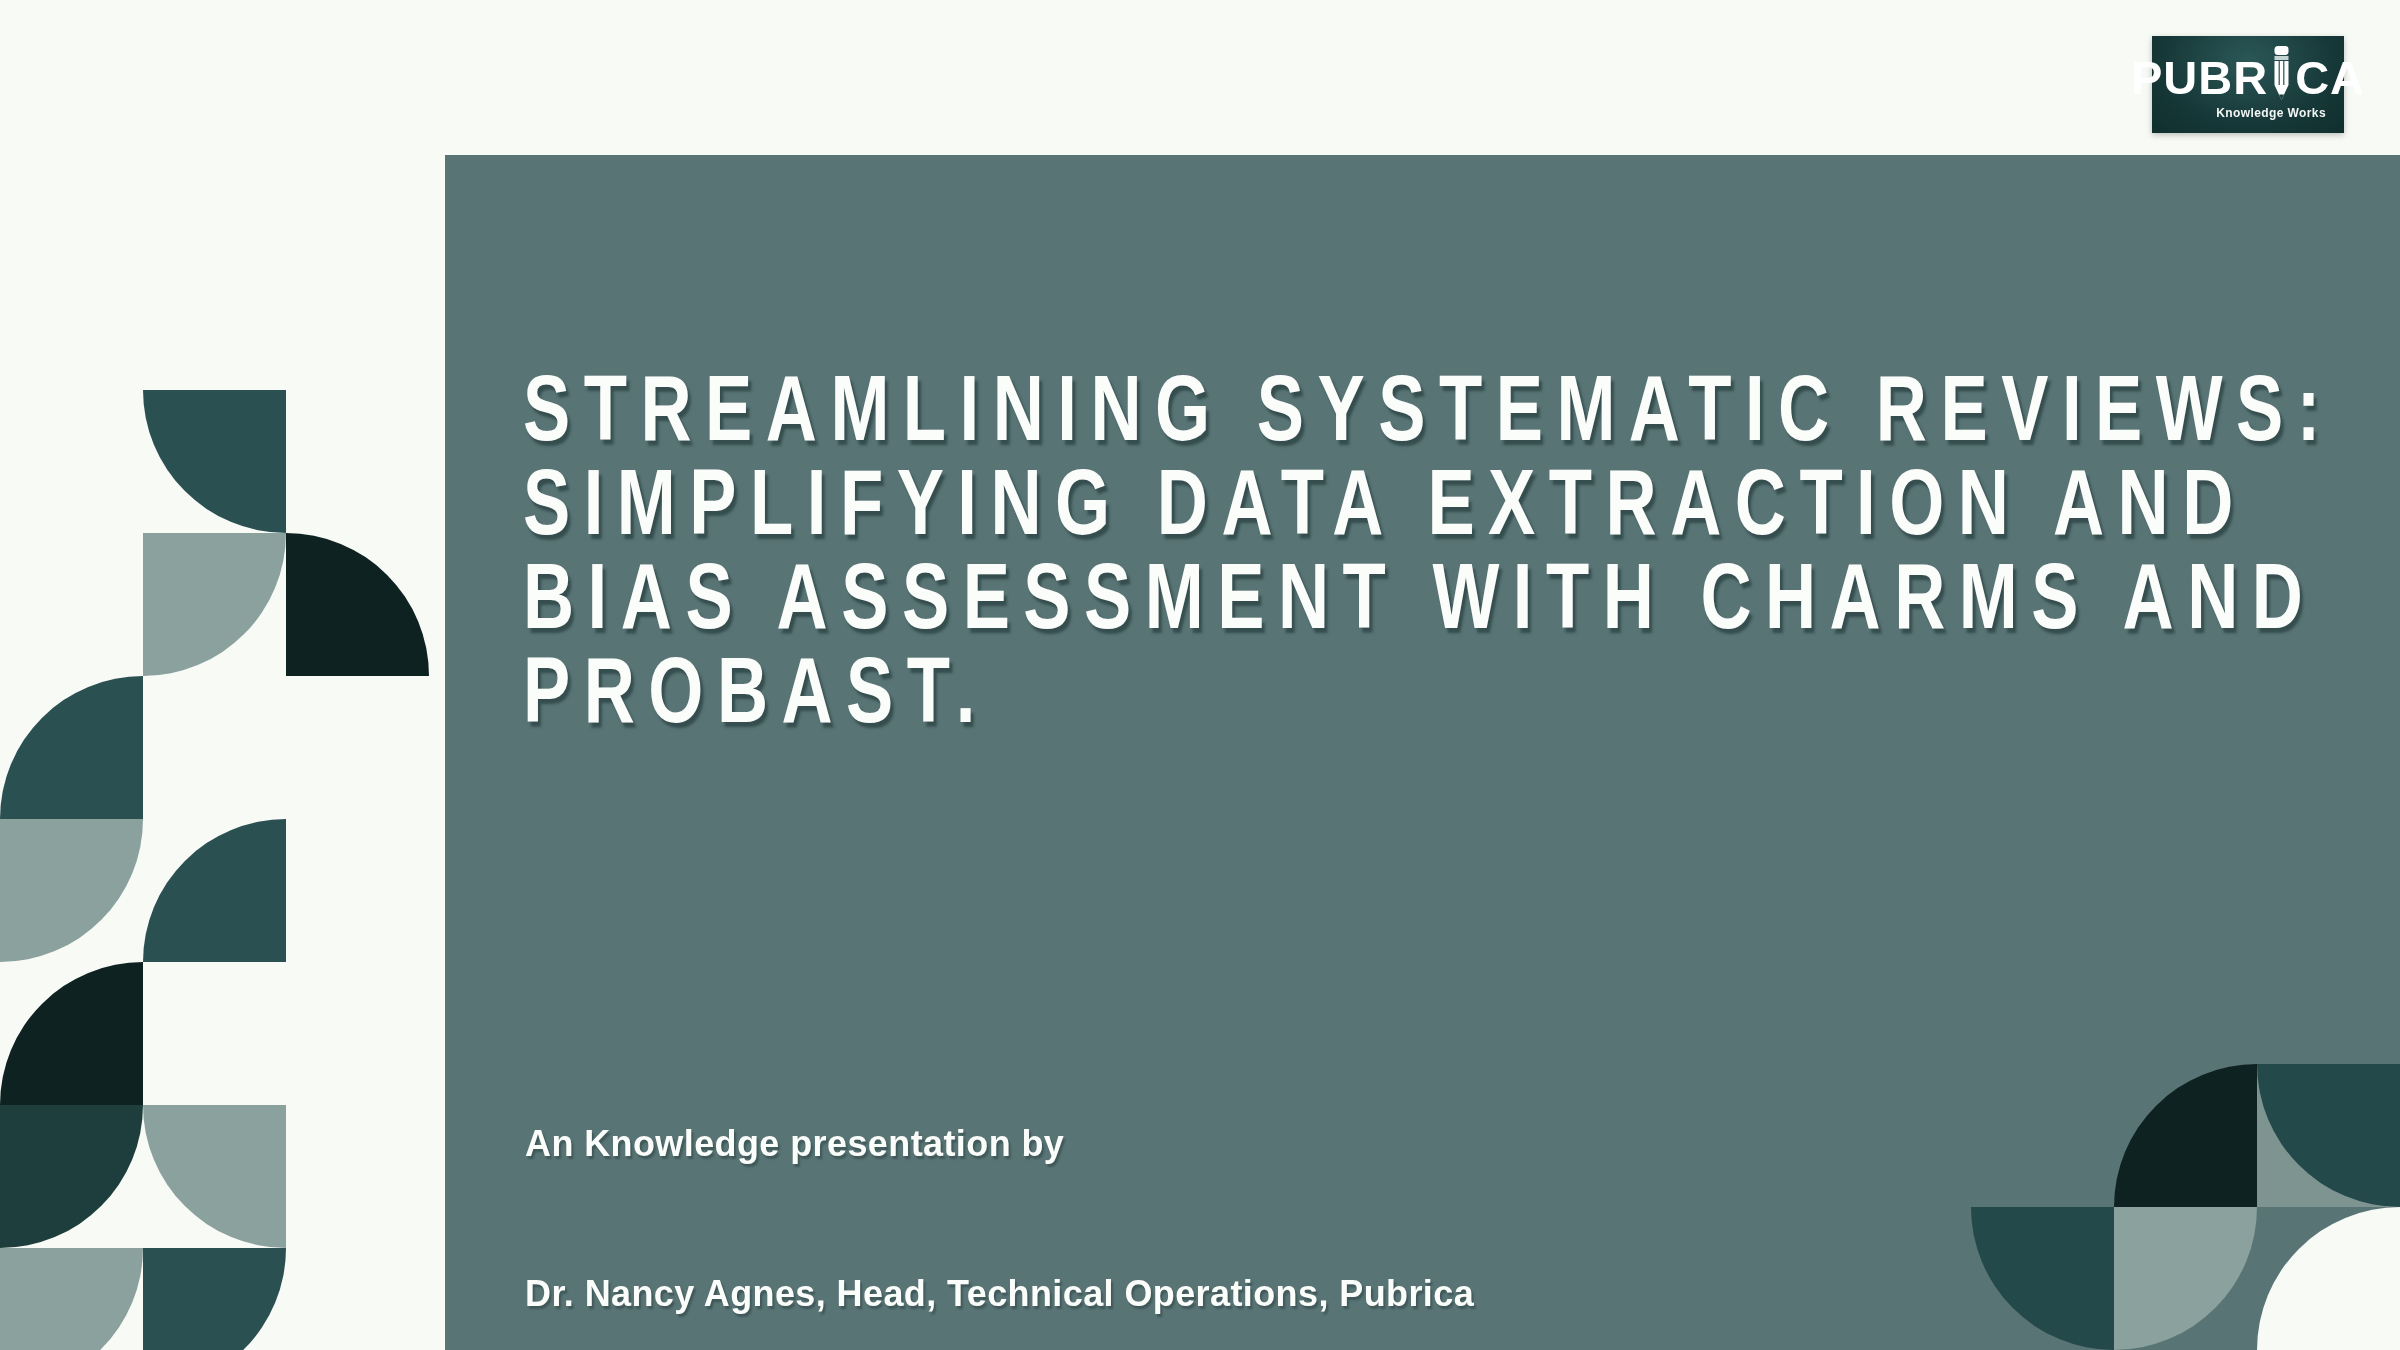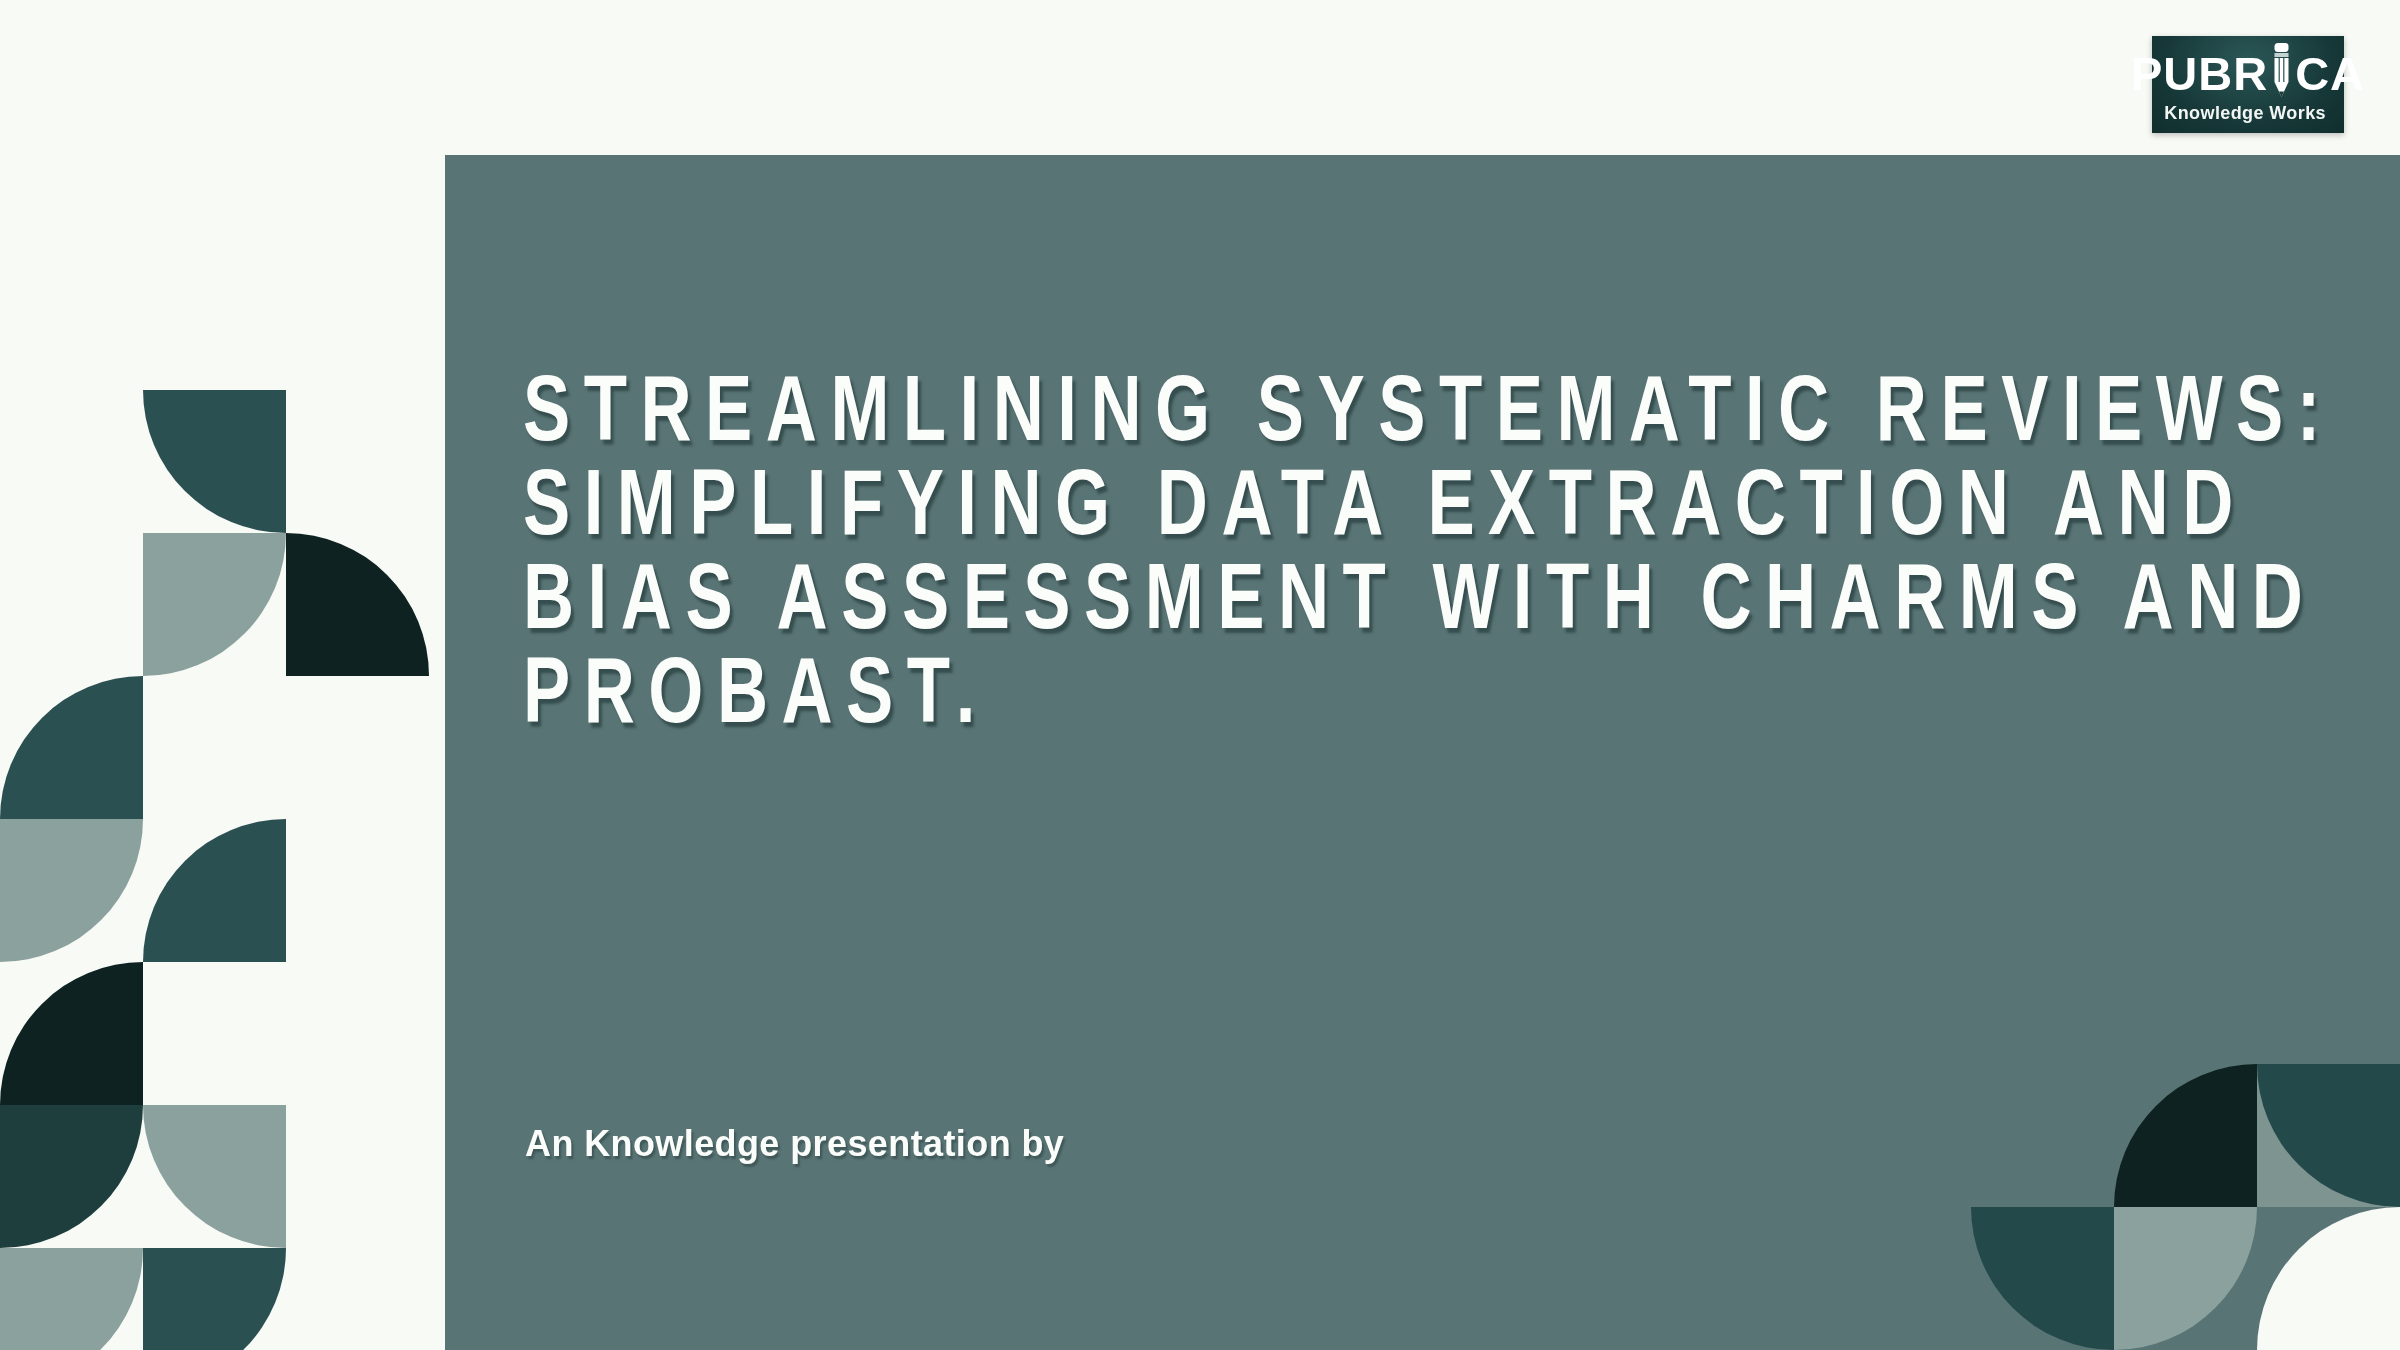--- a/index.html
+++ b/index.html
@@ -40,21 +40,21 @@
   .logo{
     position:absolute;left:2152px;top:36px;width:192px;height:97px;
     border-radius:0;
     background:radial-gradient(ellipse at 50% 25%, #2b5757 0%, #173838 62%, #102e2e 100%);
     box-shadow:0 2px 6px rgba(0,0,0,0.25);
     display:flex;flex-direction:column;align-items:center;justify-content:center;
     color:#ffffff;
   }
   .brand{display:flex;align-items:center;gap:1px;font-size:47px;font-weight:bold;letter-spacing:1px;line-height:1;}
   .pencil{margin:0 2px;transform:translateY(-4px);}
-  .tagline{font-size:18px;font-weight:bold;letter-spacing:0.4px;align-self:flex-end;margin:1px 18px 0 0;color:#f2f6f5;}
+  .tagline{font-size:12px;font-weight:bold;letter-spacing:0.4px;align-self:flex-end;margin:1px 18px 0 0;color:#f2f6f5;}
 
   
   .shape{position:absolute;width:143px;height:143px;}
   .c-bl{border-radius:0 0 0 100%;}
   .c-br{border-radius:0 0 100% 0;}
   .c-tl{border-radius:100% 0 0 0;}
   .c-tr{border-radius:0 100% 0 0;}
 </style>
 </head>
 <body>
@@ -87,20 +87,21 @@
 
   <div class="title">
     <div class="t-line">STREAMLINING SYSTEMATIC REVIEWS:</div>
     <div class="t-line">SIMPLIFYING DATA EXTRACTION AND</div>
     <div class="t-line">BIAS ASSESSMENT WITH CHARMS AND</div>
     <div class="t-line">PROBAST.</div>
   </div>
 
   <div class="byline">
     <div>An Knowledge presentation by</div>
+    <div>Dr. Nancy Agnes, Head, Technical Operations, Pubrica</div>
     
     
   </div>
 
   <div class="logo">
     <div class="brand">
       <span>PUBR</span>
       <svg class="pencil" width="21" height="56" viewBox="0 0 21 56">
         <rect x="3.5" y="1" width="14" height="9" rx="3.5" fill="#ffffff"></rect>
         <rect x="3.5" y="11" width="14" height="4" fill="#c3d3d1"></rect>

